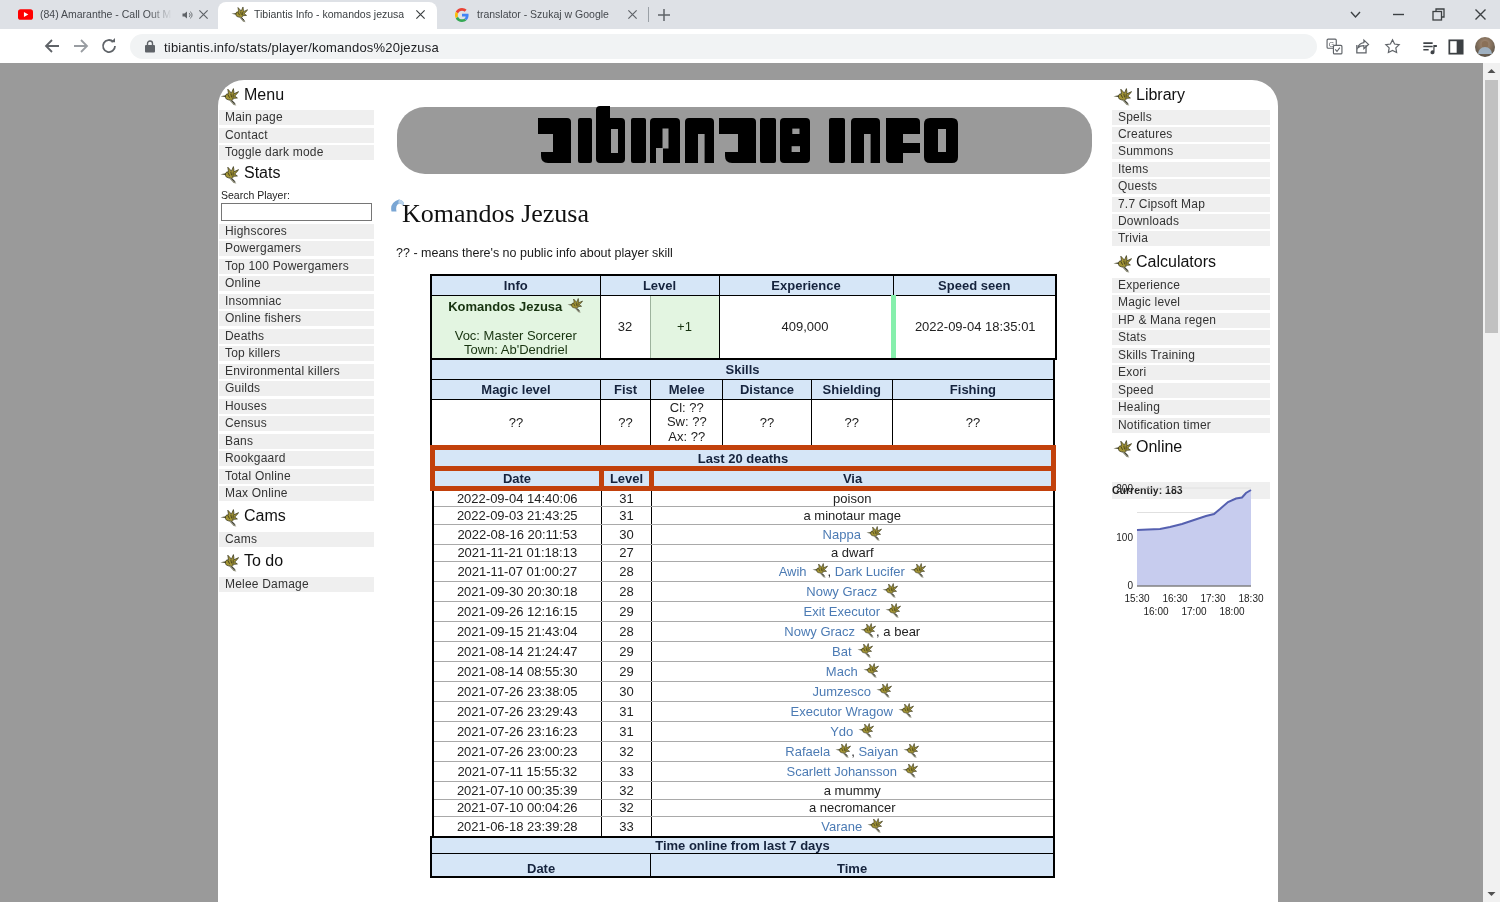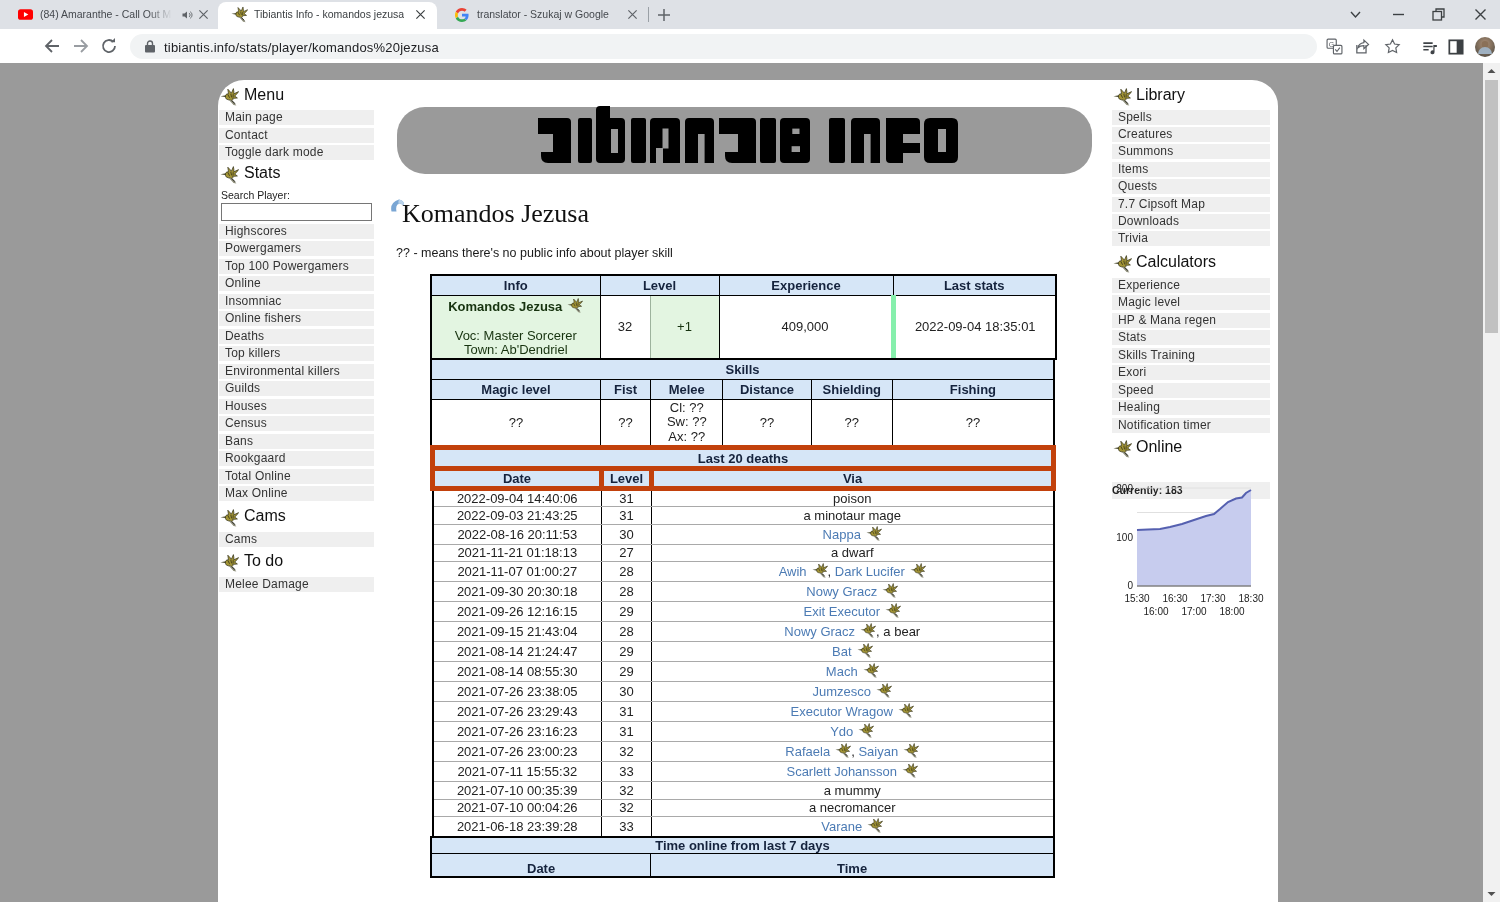--- a/index.html
+++ b/index.html
@@ -306,21 +306,21 @@
           <col style="width:50px">
           <col style="width:69px">
           <col style="width:174px">
           <col style="width:163px">
         </colgroup>
     <tbody>
           <tr class="hdr">
             <td>Info</td>
             <td colspan="2">Level</td>
             <td>Experience</td>
-            <td>Last stats</td>
+            <td>Speed seen</td>
           </tr>
     <tr style="height:64px">
       <td class="green" style="padding-top:2px">
               <div style="font-weight:bold;margin-bottom:15px">Komandos Jezusa<svg class="tb" width="16" height="15" viewBox="0 0 19 18">
                   <use href="#bird"></use>
                 </svg></div>
               <div style="line-height:14px">Voc: Master Sorcerer<br>Town: Ab'Dendriel</div>
             </td>
       <td style="border-right:1px solid #9db39d">32</td>
             <td class="green" style="border-left:1px solid #9db39d">+1</td>

